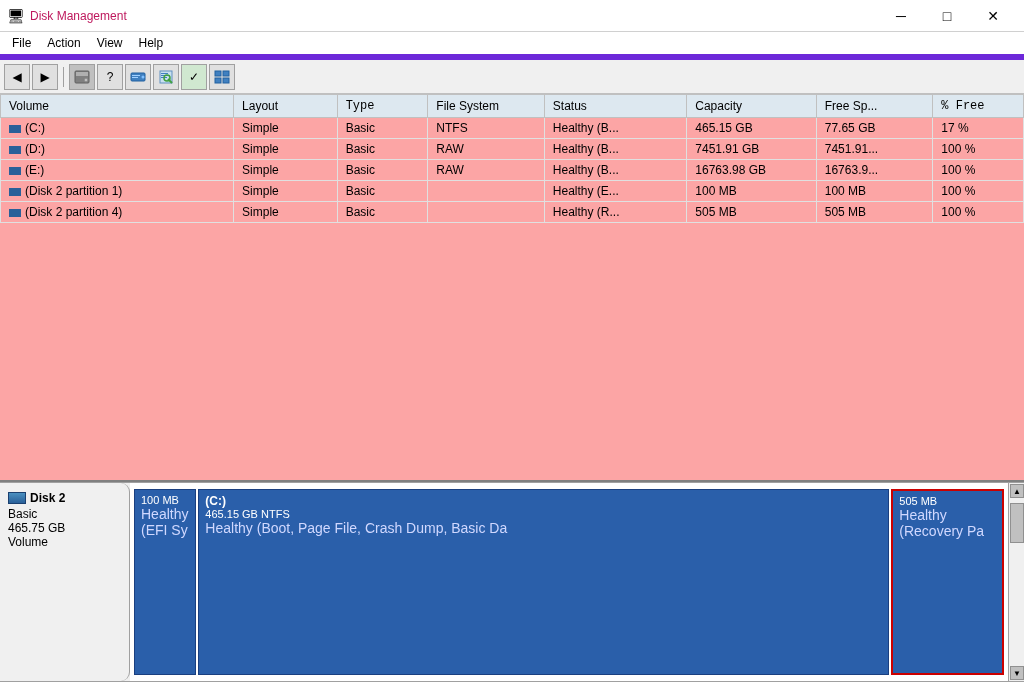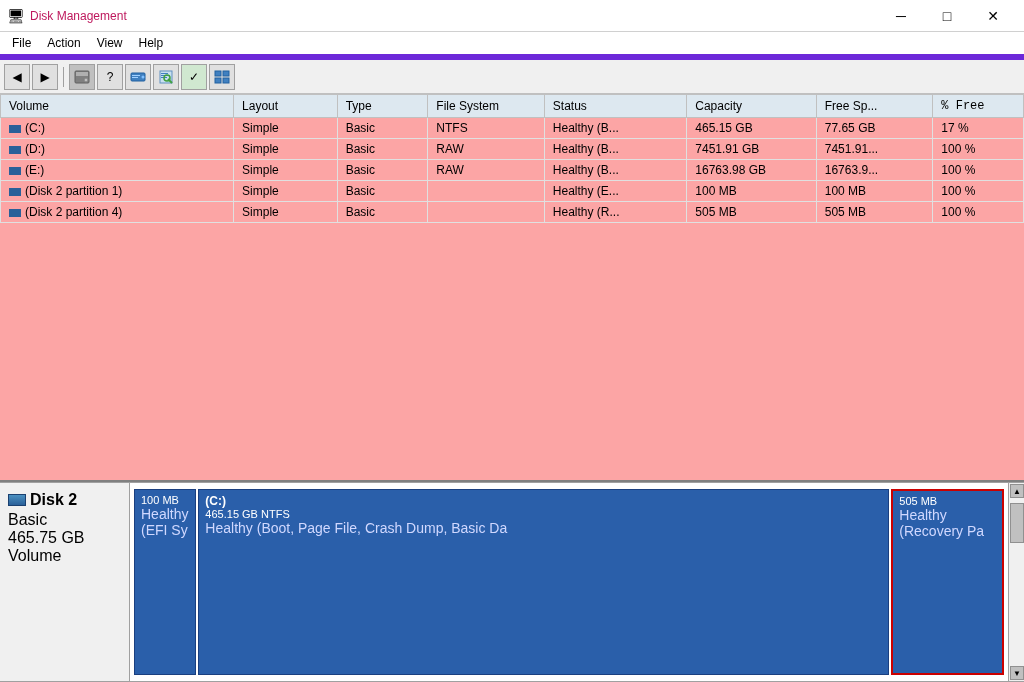--- a/index.html
+++ b/index.html
@@ -168,21 +168,22 @@
       border-bottom: 1px solid #a0a0a0;
       overflow: hidden;
     }
 
     .disk-label {
       width: 130px;
       min-width: 130px;
       padding: 8px;
       background: #f0f0f0;
       border-right: 1px solid #a0a0a0;
-      font-size: 16px;
+      font-size: 12px;
+      border-radius: 9px;
     }
     .disk-label .disk-name {
       font-weight: bold;
       display: flex;
       align-items: center;
       gap: 4px;
     }
     .disk-name-icon {
       display: inline-block;
       width: 18px;
@@ -309,21 +310,21 @@
 </div>
 
 <div class="main-content">
 
   <div class="table-area">
     <table>
       <thead>
         <tr>
           <th style="width:180px;">Volume</th>
           <th style="width:80px;">Layout</th>
-          <th style="width:70px;">Type</th>
+          <th style="width:70px;font-family:Liberation Mono, monospace;">Type</th>
           <th style="width:90px;">File System</th>
           <th style="width:110px;">Status</th>
           <th style="width:100px;">Capacity</th>
           <th style="width:90px;">Free Sp...</th>
           <th style="width:70px;font-family:Liberation Mono, monospace;">% Free</th>
         </tr>
       </thead>
       <tbody id="table-body">
       <tr>
       <td>

